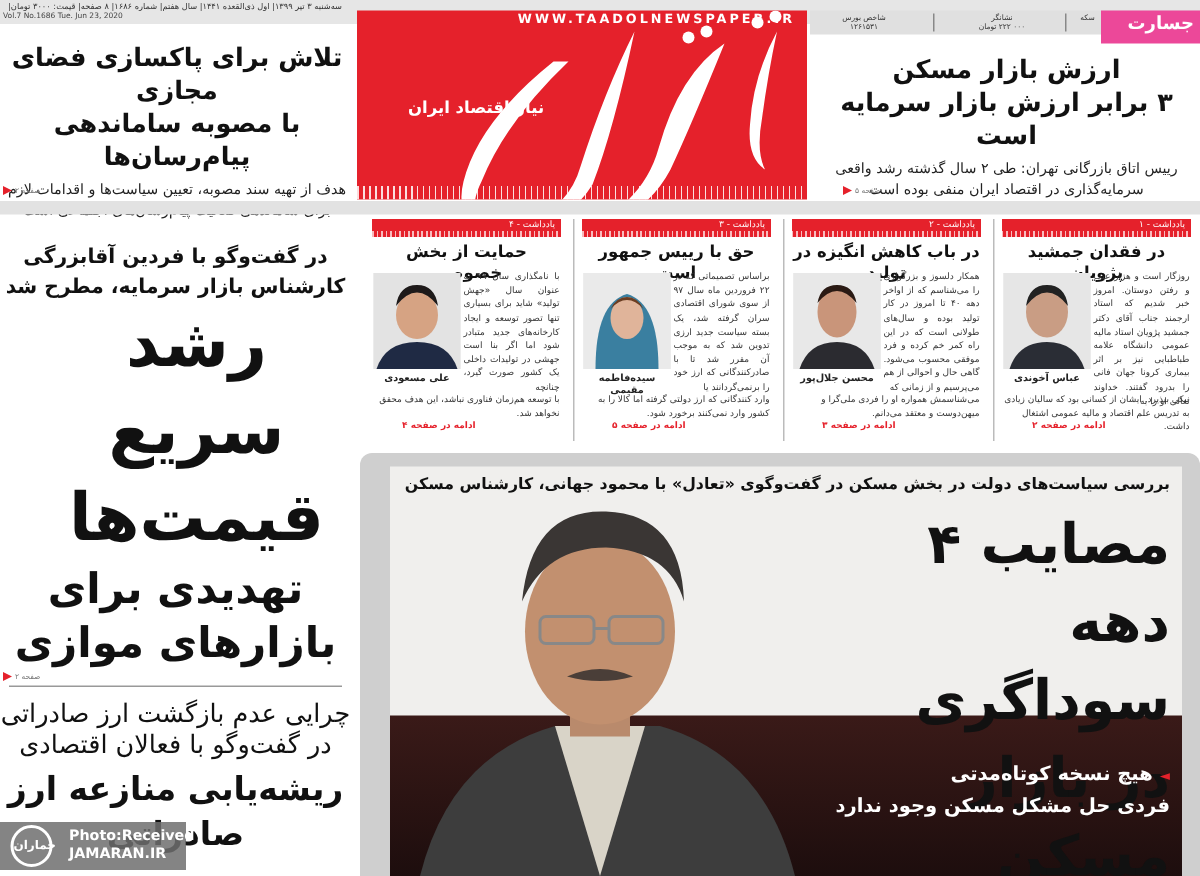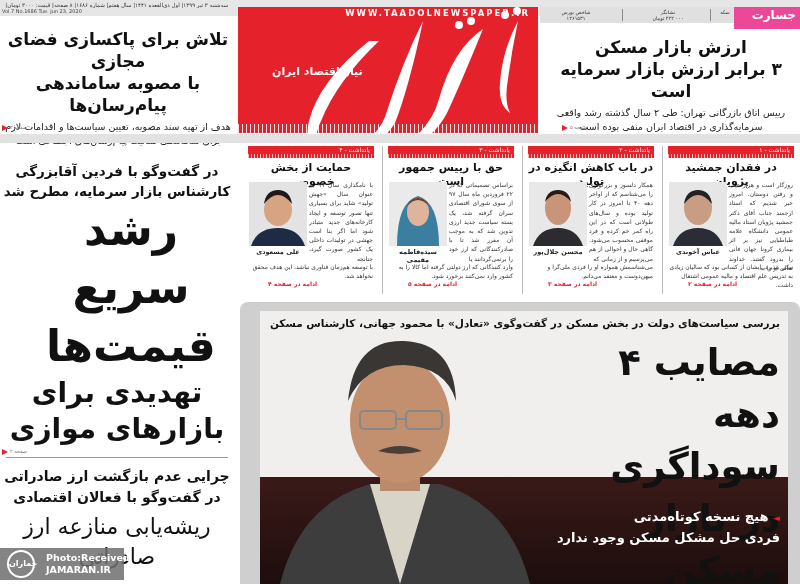--- a/index.html
+++ b/index.html
@@ -34,22 +34,22 @@
   .cont-mark::after { content: ""; display: inline-block; margin-right: 2px; border-left: 6px solid #e5212b; border-top: 3px solid transparent; border-bottom: 3px solid transparent; vertical-align: middle; }
 
   .gray-band { position: absolute; left: 0; top: 134px; width: 800px; height: 9px; background: #e2e2e2; }
 
   
   .left-col { position: absolute; left: 0; top: 143px; width: 234px; height: 382px; direction: rtl; text-align: center; }
   .left-col .kicker { font-size: 13.5px; font-weight: bold; line-height: 20px; margin-top: 18px; }
   .left-col .giant { font-size: 44px; font-weight: bold; line-height: 58px; letter-spacing: -1px; padding-left: 28px; }
   .left-col .big2 { font-size: 28px; font-weight: bold; line-height: 36px; }
   .left-col .divider { height: 1px; background: #999; margin: 10px 6px 8px; }
-  .left-col .kicker2 { font-size: 14px; font-weight: bold; line-height: 21px; }
-  .left-col .big3 { font-size: 22px; font-weight: normal; line-height: 30px; margin-top: 4px; }
+  .left-col .kicker2 { font-size: 17px; font-weight: normal; line-height: 21px; }
+  .left-col .big3 { font-size: 22px; font-weight: bold; line-height: 30px; margin-top: 4px; }
 
   .watermark { position: absolute; left: 0; top: 548px; width: 124px; height: 32px; background: rgba(110,110,110,.85); }
   .watermark .wm-logo { position: absolute; left: 7px; top: 2px; width: 28px; height: 28px; border: 2px solid #fff; border-radius: 50%; color: #fff; font-size: 8px; text-align: center; line-height: 24px; font-weight: bold; }
   .watermark .wm-text { position: absolute; left: 46px; top: 4px; color: #fff; font-size: 9.5px; font-weight: bold; line-height: 12px; direction: ltr; }
 
   
   .op { position: absolute; top: 146px; width: 130px; height: 148px; direction: rtl; }
   .op-bar { position: absolute; top: 0; left: 2px; right: 2px; height: 12px; background: #e5212b; }
   .op-bar::after { content: ""; position: absolute; left: 0; right: 0; bottom: 0; height: 4px; background: repeating-linear-gradient(90deg, #fff 0 1px, transparent 1px 3px); opacity: .7; }
   .op-bar span { position: absolute; right: 4px; top: 0; font-size: 6px; color: #fff; line-height: 8px; }

